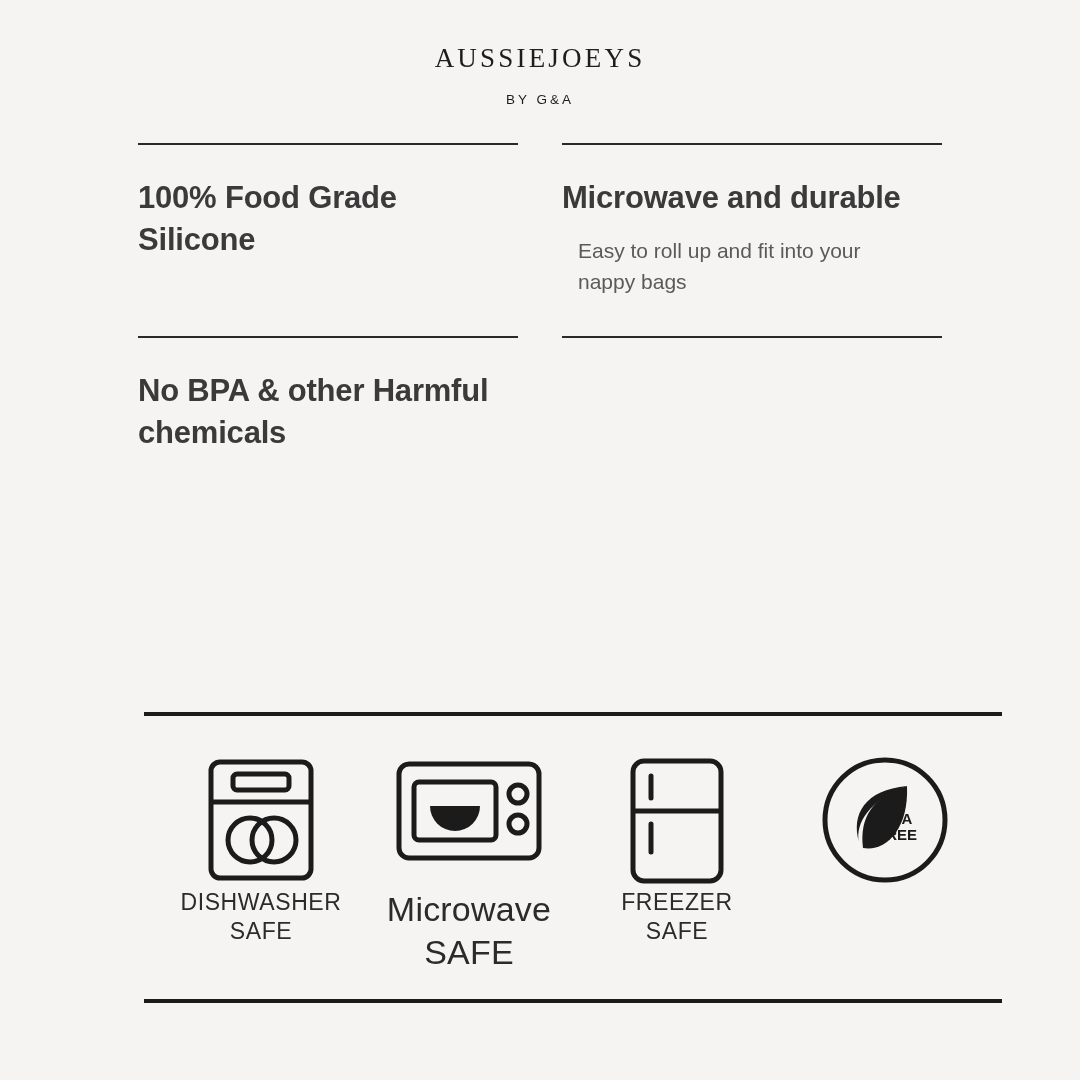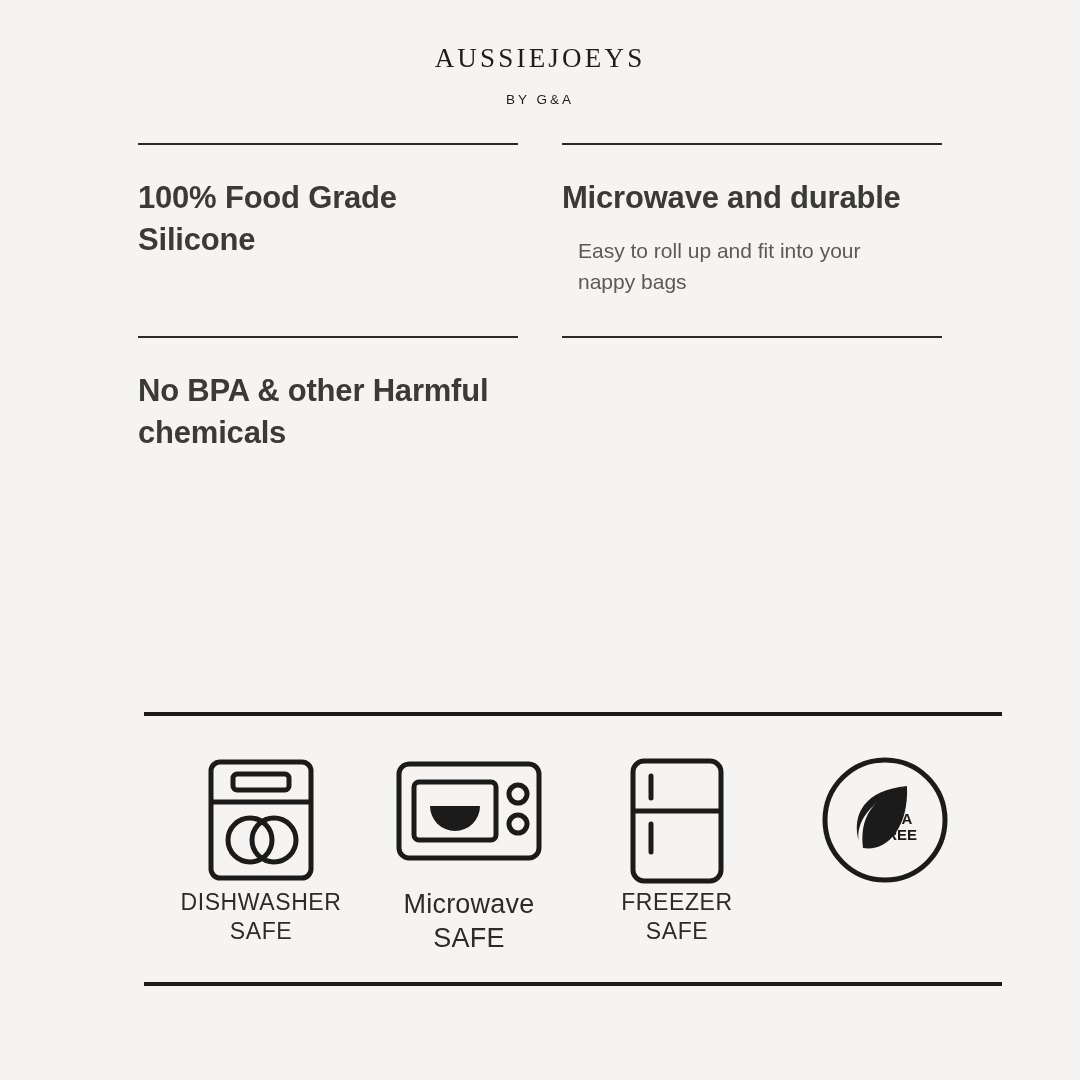--- a/index.html
+++ b/index.html
@@ -109,21 +109,21 @@
   }
   .badge-label {
     font-size: 23px;
     letter-spacing: 0.6px;
     color: #2b2b2b;
     line-height: 1.25;
     white-space: pre-line;
     font-weight: 400;
   }
   .badge-label.sans-soft {
-    font-size: 27px;
+    font-size: 34px;
     letter-spacing: 0.2px;
   }
 </style>
 </head>
 <body>
 
 <div class="page">
 
   <div class="brand">
     <div class="brand-name">AUSSIEJOEYS</div>

